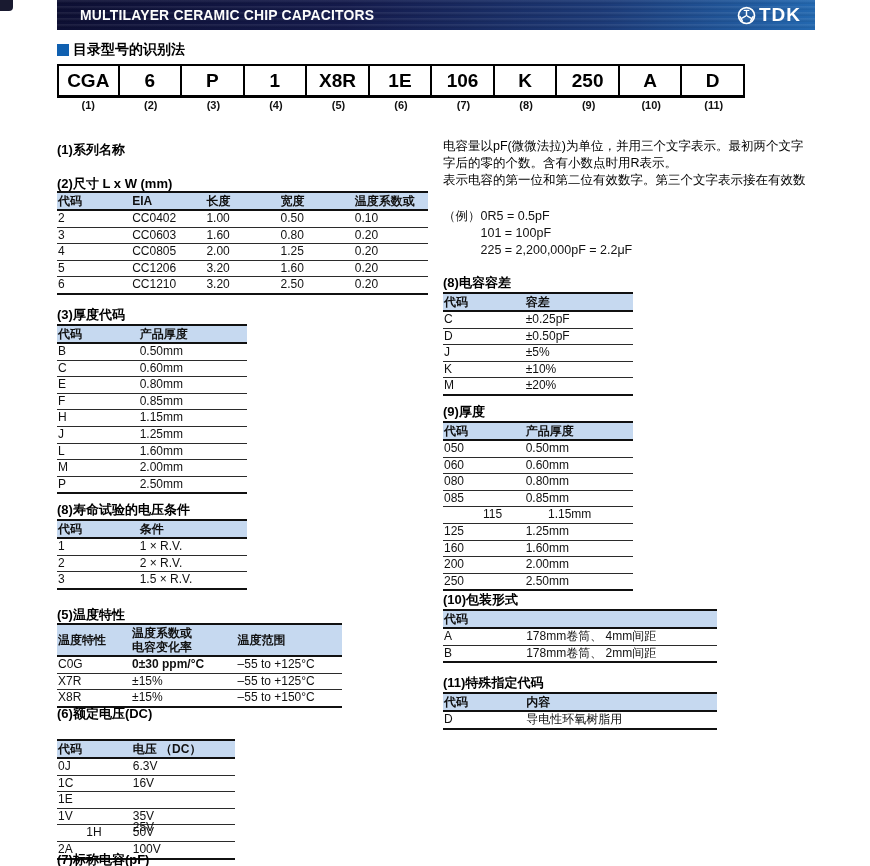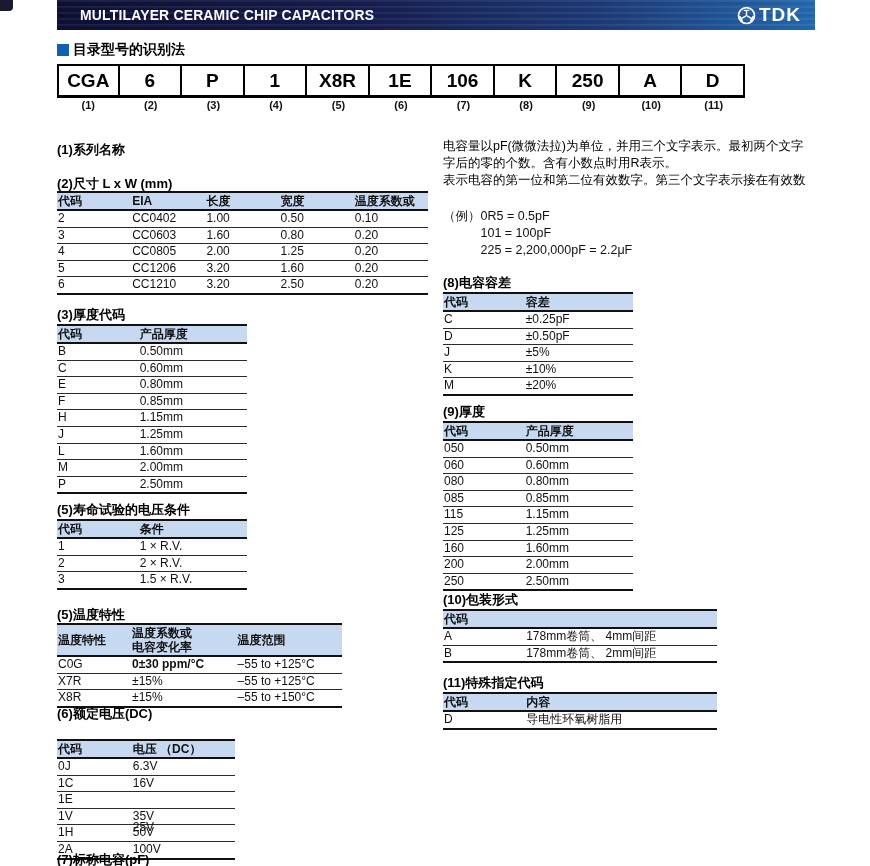--- a/index.html
+++ b/index.html
@@ -216,21 +216,21 @@
     <div class="trow tbody">
       <div class="tcell" style="width: 43%;">M</div>
       <div class="tcell" style="width: 57%;">2.00mm</div>
     </div>
     <div class="trow tbody">
       <div class="tcell" style="width: 43%;">P</div>
       <div class="tcell" style="width: 57%;">2.50mm</div>
     </div>
   </div>
 
-<div class="abs heading" style="left:57px;top:501px;">(5)寿命试验的电压条件</div>
+<div class="abs heading" style="left:57px;top:501px;">(8)寿命试验的电压条件</div>
 <div class="abs dtable" style="left:57px;top:519px;width:190px;">
     <div class="trow thead">
       <div class="tcell" style="width: 43%;">代码</div>
       <div class="tcell" style="width: 57%;">条件</div>
     </div>
     <div class="trow tbody">
       <div class="tcell" style="width: 43%;">1</div>
       <div class="tcell" style="width: 57%;">1 × R.V.</div>
     </div>
     <div class="trow tbody">
@@ -284,21 +284,21 @@
     </div>
     <div class="trow tbody">
       <div class="tcell" style="width: 42%;">1E</div>
       <div class="tcell" style="width: 58%; margin-top: 28px;">25V</div>
     </div>
     <div class="trow tbody">
       <div class="tcell" style="width: 42%;">1V</div>
       <div class="tcell" style="width: 58%;">35V</div>
     </div>
     <div class="trow tbody">
-      <div class="tcell" style="width: 42%;">1H</div>
+      <div class="tcell" style="width: 42%; text-align: center;">1H</div>
       <div class="tcell" style="width: 58%;">50V</div>
     </div>
     <div class="trow tbody">
       <div class="tcell" style="width: 42%;">2A</div>
       <div class="tcell" style="width: 58%;">100V</div>
     </div>
   </div>
 
 <div class="abs heading" style="left:57px;top:851px;">(7)标称电容(pF)</div>
 
@@ -361,21 +361,21 @@
     </div>
     <div class="trow tbody">
       <div class="tcell" style="width: 43%;">080</div>
       <div class="tcell" style="width: 57%;">0.80mm</div>
     </div>
     <div class="trow tbody">
       <div class="tcell" style="width: 43%;">085</div>
       <div class="tcell" style="width: 57%;">0.85mm</div>
     </div>
     <div class="trow tbody">
-      <div class="tcell" style="width: 43%;">115</div>
+      <div class="tcell" style="width: 43%; margin-left: 39px;">115</div>
       <div class="tcell" style="width: 57%;">1.15mm</div>
     </div>
     <div class="trow tbody">
       <div class="tcell" style="width: 43%;">125</div>
       <div class="tcell" style="width: 57%;">1.25mm</div>
     </div>
     <div class="trow tbody">
       <div class="tcell" style="width: 43%;">160</div>
       <div class="tcell" style="width: 57%;">1.60mm</div>
     </div>

